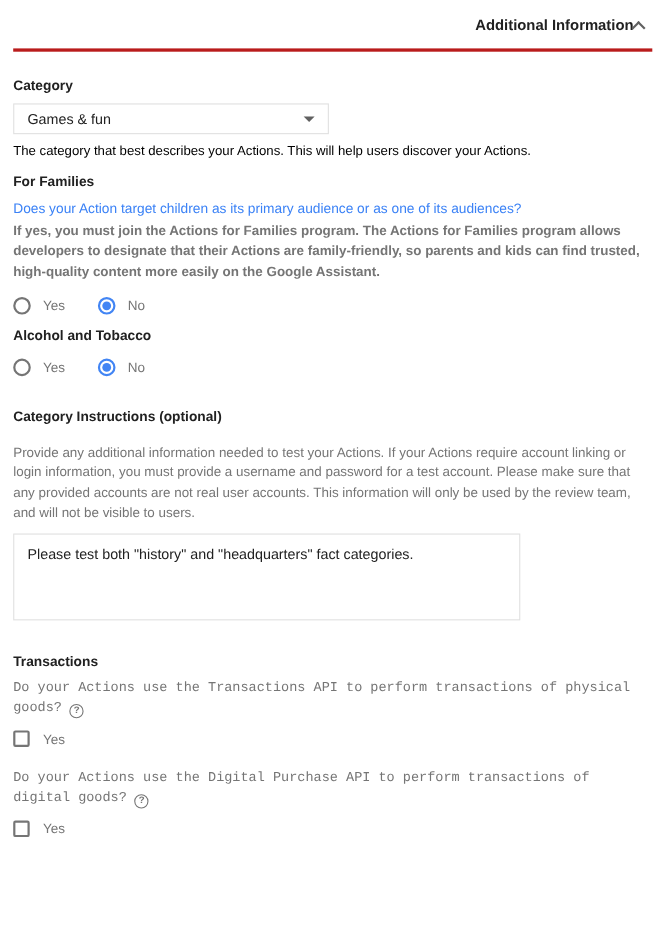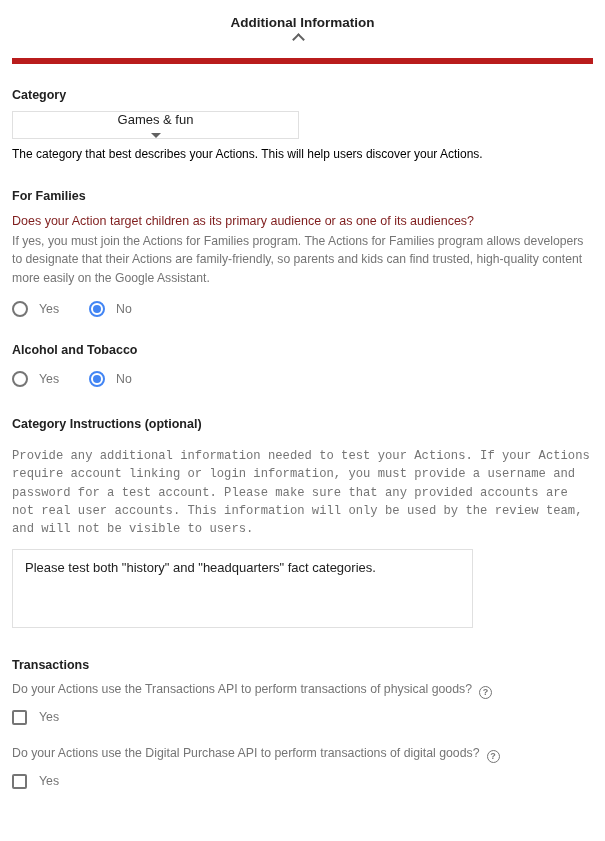--- a/index.html
+++ b/index.html
@@ -9,44 +9,44 @@
     background: #ffffff;
     font-family: "Liberation Sans", sans-serif;
     color: #212121;
     -webkit-font-smoothing: antialiased;
   }
   .page { padding: 15px 12px 10px 12px; }
 
   
   .panel-header {
     display: flex; justify-content: flex-end; align-items: center;
-    padding-bottom: 14px; border-bottom: 6px solid #b91c1c; flex-direction: column;
+    padding-bottom: 14px; border-bottom: 3px solid #b91c1c;
   }
   .panel-title { font-size: 13.5px; font-weight: 700; margin: 0; color: #212121; }
   .chevron-up {
     width: 9px; height: 9px; margin-right: 8px; margin-top: 5px;
     border-left: 2px solid #616161; border-top: 2px solid #616161;
     transform: rotate(45deg); cursor: pointer;
   }
 
   
-  .section { margin-top: 26px; }
+  .section { margin-top: 12px; }
   .section-title { font-size: 12.5px; font-weight: 700; margin: 0 0 9px 0; color: #212121; }
-  .question { font-size: 12.5px; line-height: 1.45; margin: 0 0 2px 0; color: #7f1d1d; }
-  .question.muted { color: #757575; font-size: 12.3px; margin: 0 0 9px 0; }
+  .question { font-size: 12.5px; line-height: 1.45; margin: 0 0 2px 0; color: #3b82f6; }
+  .question.muted { color: #757575; font-size: 12.3px; margin: 0 0 9px 0; font-family: Liberation Mono, monospace; }
   .hint { font-size: 12.2px; line-height: 1.5; color: #757575; margin: 0; max-width: 585px; }
   .hint.light { color: #000000; margin-top: 6px; font-size: 12px; }
 
   
   .select-box {
     margin-top: 9px;
     width: 287px; height: 28px;
     border: 1px solid #e0e0e0;
     display: flex; align-items: center; justify-content: space-between;
-    padding: 0 12px; cursor: pointer; background: #fff; flex-direction: column;
+    padding: 0 12px; cursor: pointer; background: #fff;
   }
   .select-value { font-size: 13px; color: #212121; }
   .caret-down {
     width: 0; height: 0;
     border-left: 5px solid transparent; border-right: 5px solid transparent;
     border-top: 5px solid #616161;
   }
 
   
   .radio-row { display: flex; align-items: center; margin-top: 14px; }
@@ -84,22 +84,22 @@
     display: block; margin-top: 10px;
     width: 461px; height: 79px;
     border: 1px solid #e0e0e0; border-radius: 0;
     padding: 10px 12px;
     font-family: "Liberation Sans", sans-serif; font-size: 13px; color: #212121;
     resize: none; outline: none; background: #fff;
   }
 
   
   .section.category { margin-top: 24px; }
-  .section.families .hint, .section.alcohol .hint { margin-top: 2px; }
-  .section.testing .hint { margin-top: 16px; font-family: Liberation Mono, monospace; }
+  .section.families .hint, .section.alcohol .hint { margin-top: 2px; font-weight: bold; }
+  .section.testing .hint { margin-top: 16px; }
   .section.transactions .q-block + .q-block { margin-top: 20px; }
   .section.testing { margin-top: 30px; }
   .section.transactions { margin-top: 30px; }
 </style>
 </head>
 <body>
 
 <div class="page">
 
   <div class="panel-header">

